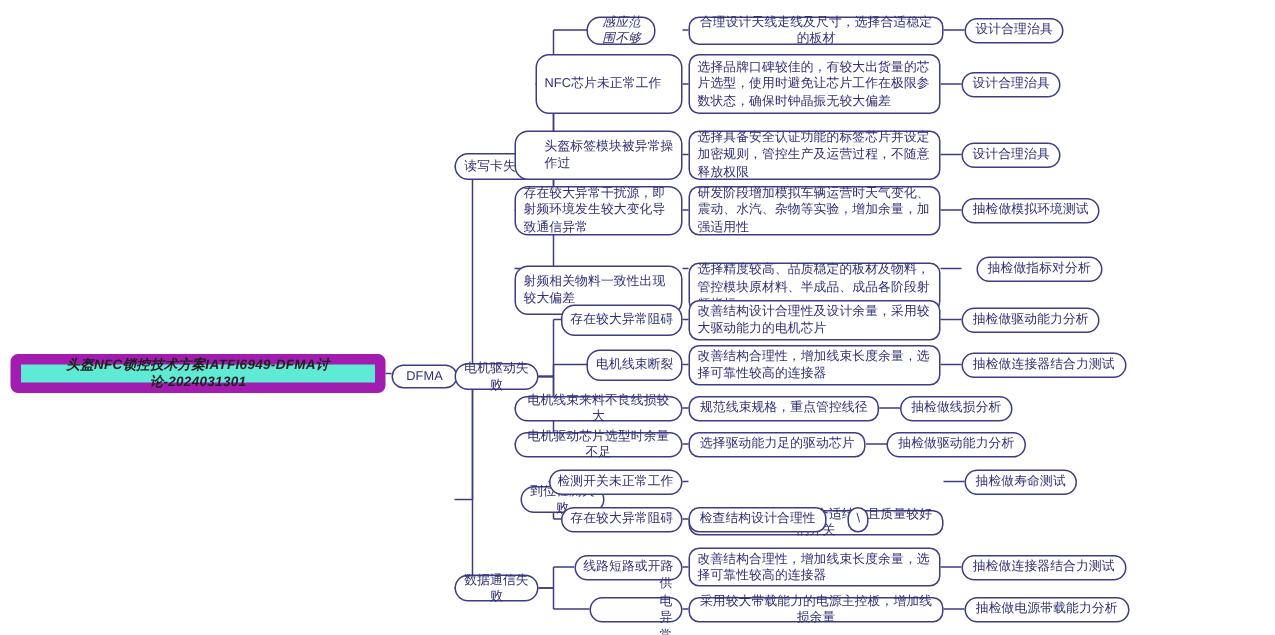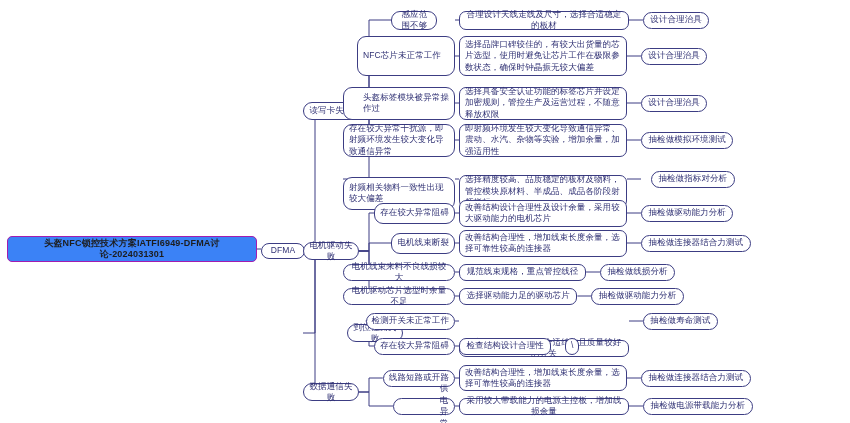--- a/index.html
+++ b/index.html
@@ -24,27 +24,28 @@
     letter-spacing:0.1px;
     display:flex;
     align-items:center;
     justify-content:center;
     text-align:center;
     padding:2px 5px;
     white-space:pre-wrap;
   }
   .node.multi{text-align:left;justify-content:flex-start;}
   .root{
-    background:#3b82f6;
-    border:1px solid #a21caf;
+    background:#5eead4;
+    border:7px solid #a21caf;
     border-radius:5px;
     color:#1d1d1d;
     font-size:9px;
     font-weight:700;
     letter-spacing:0.2px;
+    font-style:italic;
   }
   .pill{border-radius:9px;}
 </style>
 </head>
 <body>
 
 <div id="map">
   <svg class="links" id="links">
       <path d="M257 249 L261 249" stroke="#3c3d83" stroke-width="1" fill="none"></path>
       <path d="M305 251 L315 251" stroke="#3c3d83" stroke-width="1" fill="none"></path>
@@ -122,31 +123,31 @@
       <path d="M359 392 L369 392" stroke="#3c3d83" stroke-width="1" fill="none"></path>
       <path d="M369 392 L369 406" stroke="#3c3d83" stroke-width="1" fill="none"></path>
       <path d="M369 406 L393 406" stroke="#3c3d83" stroke-width="1" fill="none"></path>
       <path d="M455 406 L459 406" stroke="#3c3d83" stroke-width="1" fill="none"></path>
       <path d="M629 406 L643 406" stroke="#3c3d83" stroke-width="1" fill="none"></path>
     </svg>
   <div id="nodes">
       <div class="node root" style="left: 7px; top: 236px; width: 250px; height: 26px;">头盔NFC锁控技术方案IATFI6949-DFMA讨论-2024031301</div>
       <div class="node pill" style="left: 261px; top: 243px; width: 44px; height: 16px;">DFMA</div>
       <div class="node pill" style="left: 303px; top: 102px; width: 56px; height: 18px;">读写卡失败</div>
-      <div class="node pill" style="left: 391.4px; top: 10.5px; width: 46px; height: 19px;">感应范围不够</div>
+      <div class="node pill" style="left: 391.4px; top: 10.5px; width: 46px; height: 19px; font-style: italic;">感应范围不够</div>
       <div class="node " style="left: 459px; top: 10.5px; width: 170px; height: 19px; font-family: Liberation Serif, serif;">合理设计天线走线及尺寸，选择合适稳定的板材</div>
       <div class="node pill" style="left: 643px; top: 11.5px; width: 66.2px; height: 17px;">设计合理治具</div>
       <div class="node multi pill" style="left: 357px; top: 36px; width: 98px; height: 40px;">NFC芯片未正常工作</div>
       <div class="node multi" style="left: 459px; top: 36px; width: 168px; height: 40px;">选择品牌口碑较佳的，有较大出货量的芯片选型，使用时避免让芯片工作在极限参数状态，确保时钟晶振无较大偏差</div>
       <div class="node pill" style="left: 641px; top: 47.5px; width: 66.2px; height: 17px;">设计合理治具</div>
       <div class="node multi pill" style="left: 343px; top: 86.5px; width: 112px; height: 33px; padding-left: 19px;">头盔标签模块被异常操作过</div>
       <div class="node multi" style="left: 459px; top: 86.5px; width: 168px; height: 33px;">选择具备安全认证功能的标签芯片并设定加密规则，管控生产及运营过程，不随意释放权限</div>
       <div class="node pill" style="left: 641px; top: 94.5px; width: 66.2px; height: 17px;">设计合理治具</div>
       <div class="node multi pill" style="left: 343px; top: 123.5px; width: 112px; height: 33px;">存在较大异常干扰源，即射频环境发生较大变化导致通信异常</div>
-      <div class="node multi" style="left: 459px; top: 123.5px; width: 168px; height: 33px;">即射频环境发生较大变化导致通信异常、震动、水汽、杂物等实验，增加余量，加强适用性</div>
+      <div class="node multi" style="left: 459px; top: 123.5px; width: 168px; height: 33px;">研发阶段增加模拟车辆运营时天气变化、震动、水汽、杂物等实验，增加余量，加强适用性</div>
       <div class="node pill" style="left: 641px; top: 131.5px; width: 92.3px; height: 17px;">抽检做模拟环境测试</div>
       <div class="node multi pill" style="left: 343px; top: 162.5px; width: 112px; height: 33px; margin-top: 14px;">射频相关物料一致性出现较大偏差</div>
       <div class="node multi" style="left: 459px; top: 175px; width: 168px; height: 33px;">选择精度较高、品质稳定的板材及物料，管控模块原材料、半成品、成品各阶段射频指标</div>
       <div class="node pill" style="left: 651px; top: 170.5px; width: 83.6px; height: 17px;">抽检做指标对分析</div>
       <div class="node pill" style="left: 303px; top: 242px; width: 56px; height: 18px;">电机驱动失败</div>
       <div class="node pill" style="left: 374.2px; top: 202.5px; width: 80.8px; height: 21px;">存在较大异常阻碍</div>
       <div class="node multi" style="left: 459px; top: 199.5px; width: 168px; height: 27px;">改善结构设计合理性及设计余量，采用较大驱动能力的电机芯片</div>
       <div class="node pill" style="left: 641px; top: 204.5px; width: 92.3px; height: 17px;">抽检做驱动能力分析</div>
       <div class="node pill" style="left: 391.4px; top: 232.5px; width: 63.6px; height: 21px;">电机线束断裂</div>
       <div class="node multi" style="left: 459px; top: 229.5px; width: 168px; height: 27px;">改善结构合理性，增加线束长度余量，选择可靠性较高的连接器</div>

